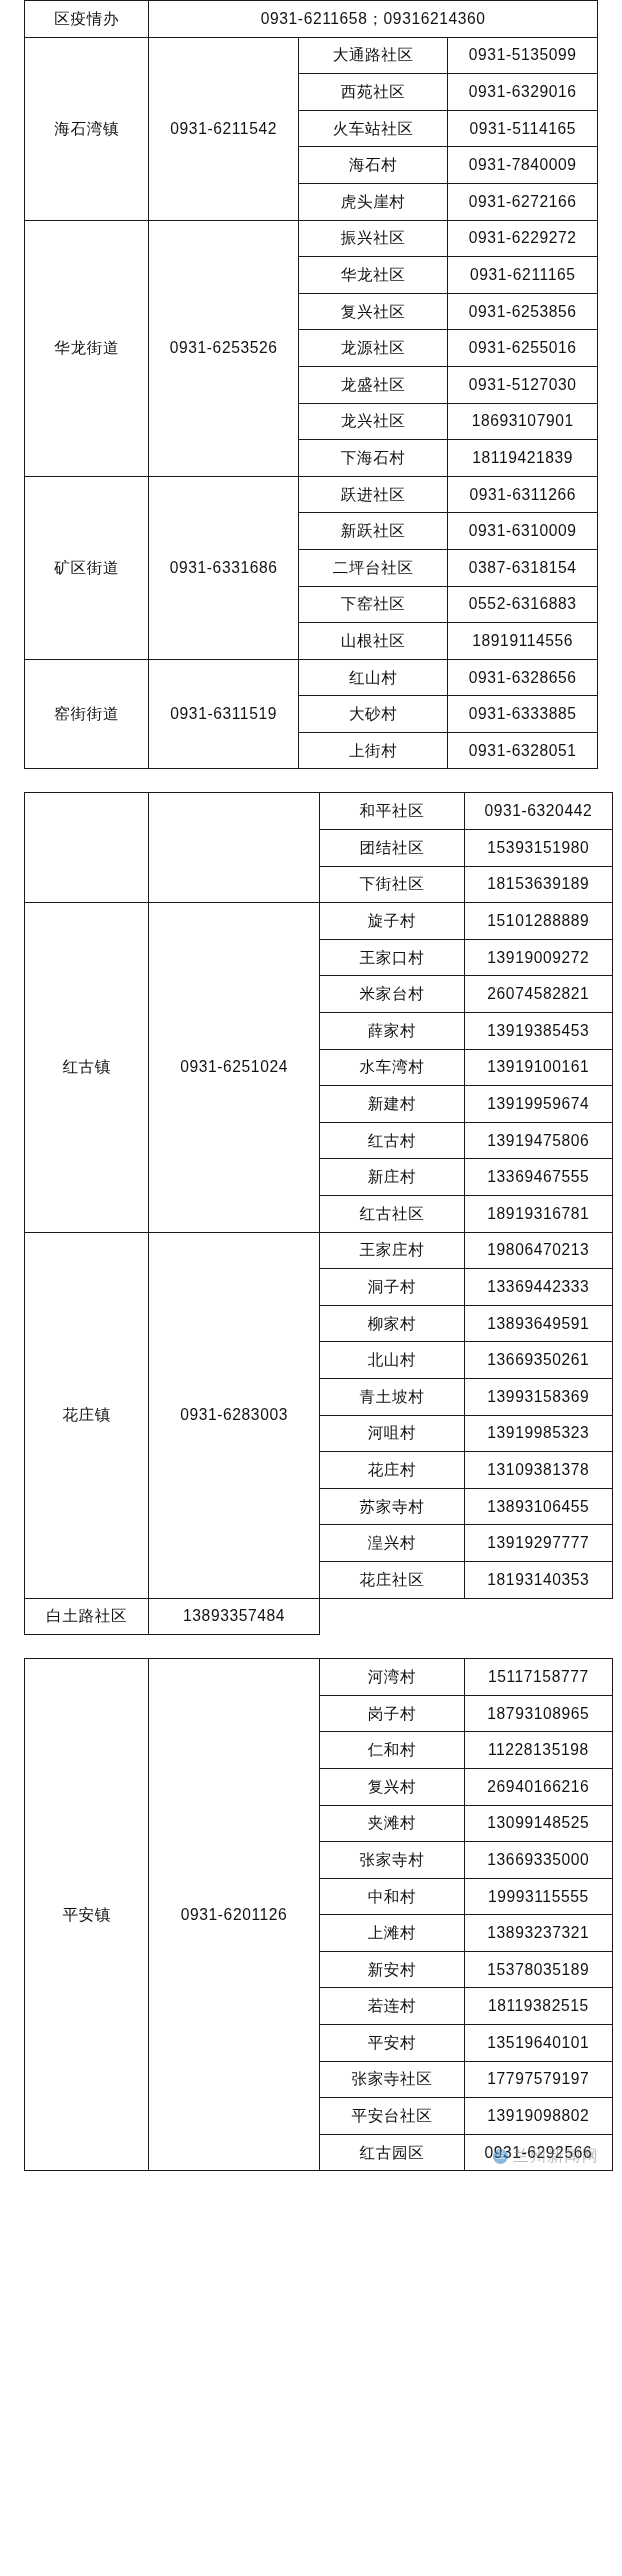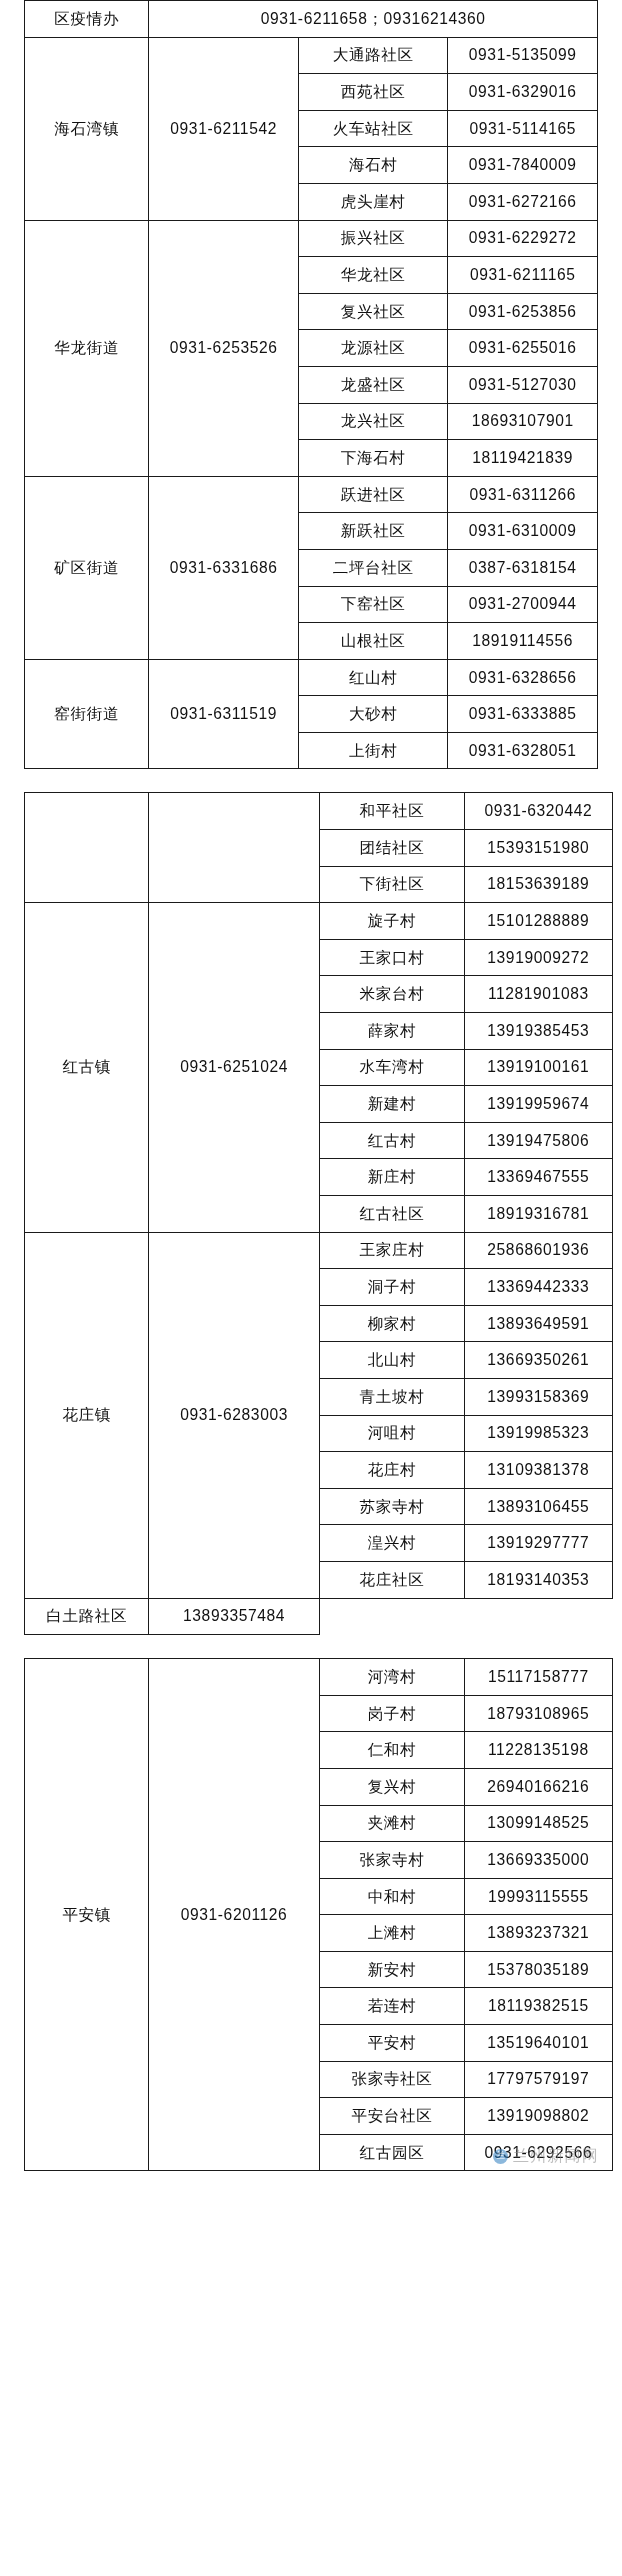--- a/index.html
+++ b/index.html
@@ -129,21 +129,21 @@
           <tr>
             <td class="c3">新跃社区</td>
             <td class="c4 num">0931-6310009</td>
           </tr>
           <tr>
             <td class="c3">二坪台社区</td>
             <td class="c4 num">0387-6318154</td>
           </tr>
           <tr>
             <td class="c3">下窑社区</td>
-            <td class="c4 num">0931-2700944</td>
+            <td class="c4 num">0552-6316883</td>
           </tr>
           <tr>
             <td class="c3">山根社区</td>
             <td class="c4 num">18919114556</td>
           </tr>
           <tr>
             <td class="c1" rowspan="3">窑街街道</td>
             <td class="c2 num" rowspan="3">0931-6311519</td>
             <td class="c3">红山村</td>
             <td class="c4 num">0931-6328656</td>
@@ -184,21 +184,21 @@
             <td class="c2 num" rowspan="9">0931-6251024</td>
             <td class="c3">旋子村</td>
             <td class="c4 num">15101288889</td>
           </tr>
           <tr>
             <td class="c3">王家口村</td>
             <td class="c4 num">13919009272</td>
           </tr>
           <tr>
             <td class="c3">米家台村</td>
-            <td class="c4 num">11281901083</td>
+            <td class="c4 num">26074582821</td>
           </tr>
           <tr>
             <td class="c3">薛家村</td>
             <td class="c4 num">13919385453</td>
           </tr>
           <tr>
             <td class="c3">水车湾村</td>
             <td class="c4 num">13919100161</td>
           </tr>
           <tr>
@@ -214,21 +214,21 @@
             <td class="c4 num">13369467555</td>
           </tr>
           <tr>
             <td class="c3">红古社区</td>
             <td class="c4 num">18919316781</td>
           </tr>
           <tr>
             <td class="c1" rowspan="10">花庄镇</td>
             <td class="c2 num" rowspan="10">0931-6283003</td>
             <td class="c3">王家庄村</td>
-            <td class="c4 num">25868601936</td>
+            <td class="c4 num">19806470213</td>
           </tr>
           <tr>
             <td class="c3">洞子村</td>
             <td class="c4 num">13369442333</td>
           </tr>
           <tr>
             <td class="c3">柳家村</td>
             <td class="c4 num">13893649591</td>
           </tr>
           <tr>

